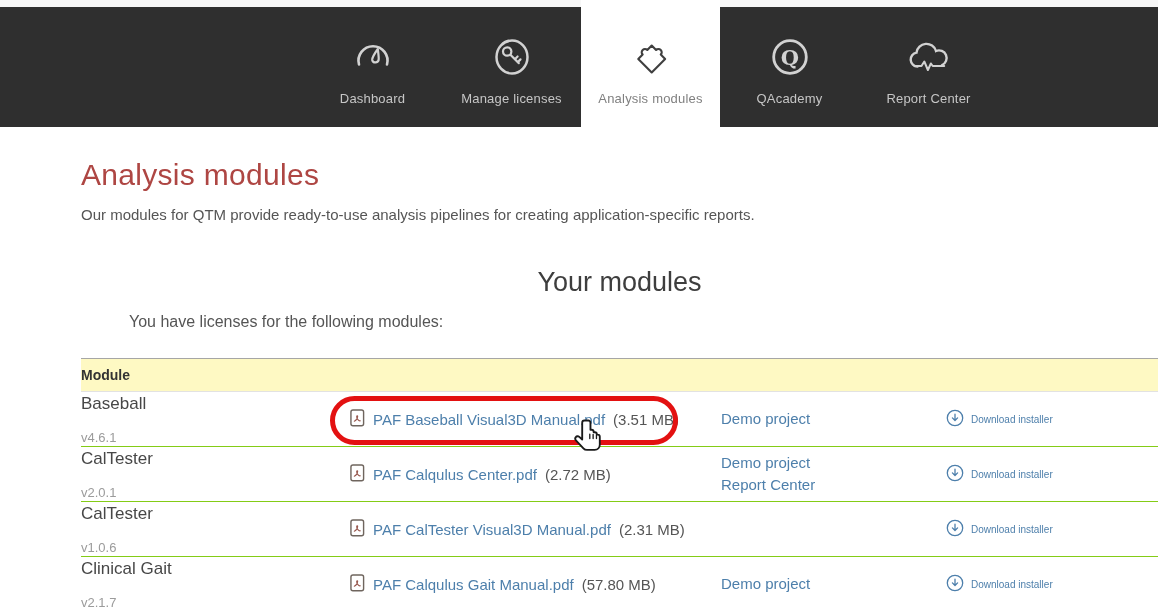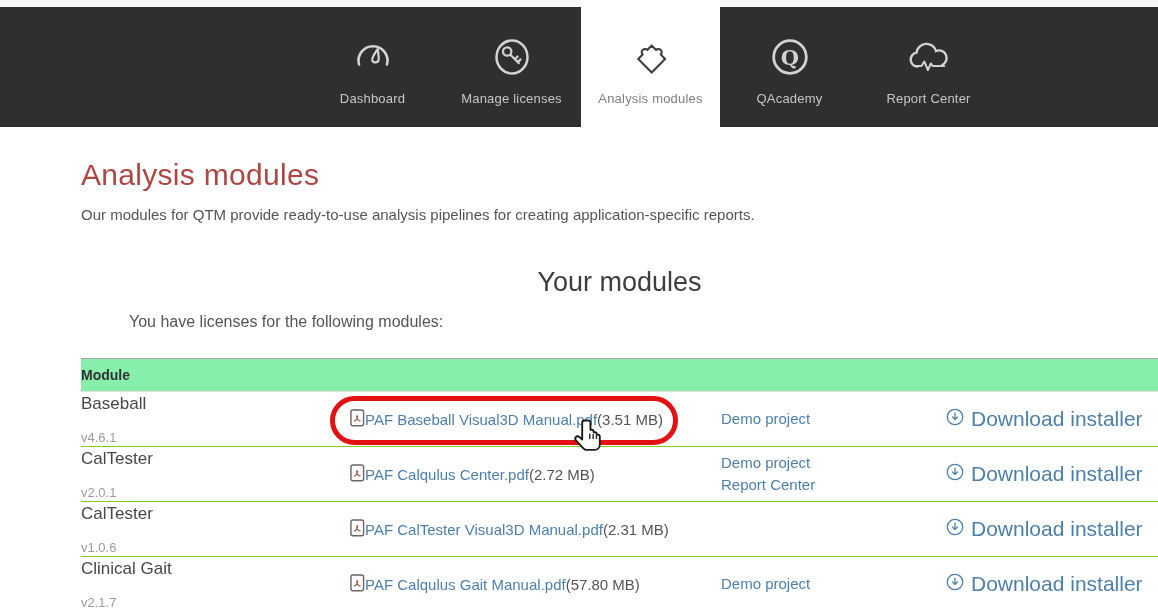--- a/index.html
+++ b/index.html
@@ -28,35 +28,35 @@
   
   .content { padding-left: 81px; }
   .page-title { margin-top: 31px; font-size: 30px; font-weight: 300; color: #ae4643; letter-spacing: .3px; }
   .page-intro { margin-top: 14px; font-size: 15px; color: #555; }
   .section-heading { margin-top: 44px; font-size: 27px; font-weight: 300; color: #3e3e3e; text-align: center; }
   .section-intro { margin-top: 15px; font-size: 16px; color: #555; margin-left: 48px; }
 
   
   .modules-table { margin-top: 27px; border-top: 1px solid #a6a6a6; }
   .thead {
-    background: #86efac; border-bottom: 1px solid #e2e2e2;
+    background: #fef9c3; border-bottom: 1px solid #e2e2e2;
     padding: 8px 0; font-size: 14px; font-weight: bold; color: #333;
   }
   .trow {
     display: grid; grid-template-columns: 261px 379px 225px 1fr;
     align-items: center; min-height: 55px; border-bottom: 1px solid #84cc16;
   }
   .mod-name { font-size: 17px; color: #474747; line-height: 1.25; }
   .mod-version { font-size: 13px; color: #9b9b9b; margin-top: 16px; }
-  .manual-cell { display: flex; align-items: center; gap: 0; font-size: 15px; padding-left: 8px; }
+  .manual-cell { display: flex; align-items: center; gap: 8px; font-size: 15px; padding-left: 8px; }
   .manual-cell svg { flex: none; }
   a.link { color: #4d7fab; text-decoration: none; cursor: pointer; }
   .size { color: #555; }
   .demo-cell a { display: block; font-size: 15px; line-height: 1.5; }
-  .installer-cell { display: flex; align-items: center; gap: 7px; font-size: 21px; }
+  .installer-cell { display: flex; align-items: center; gap: 7px; font-size: 10px; }
   .installer-cell svg { flex: none; }
 
   
   .highlight-ring {
     position: absolute; left: 330px; top: 396px; width: 348px; height: 49px;
     border: 5px solid #e31111; border-radius: 25px; pointer-events: none; z-index: 5;
   }
   .hand-cursor { position: absolute; left: 573px; top: 418px; z-index: 6; pointer-events: none; }
 </style>
 </head>

